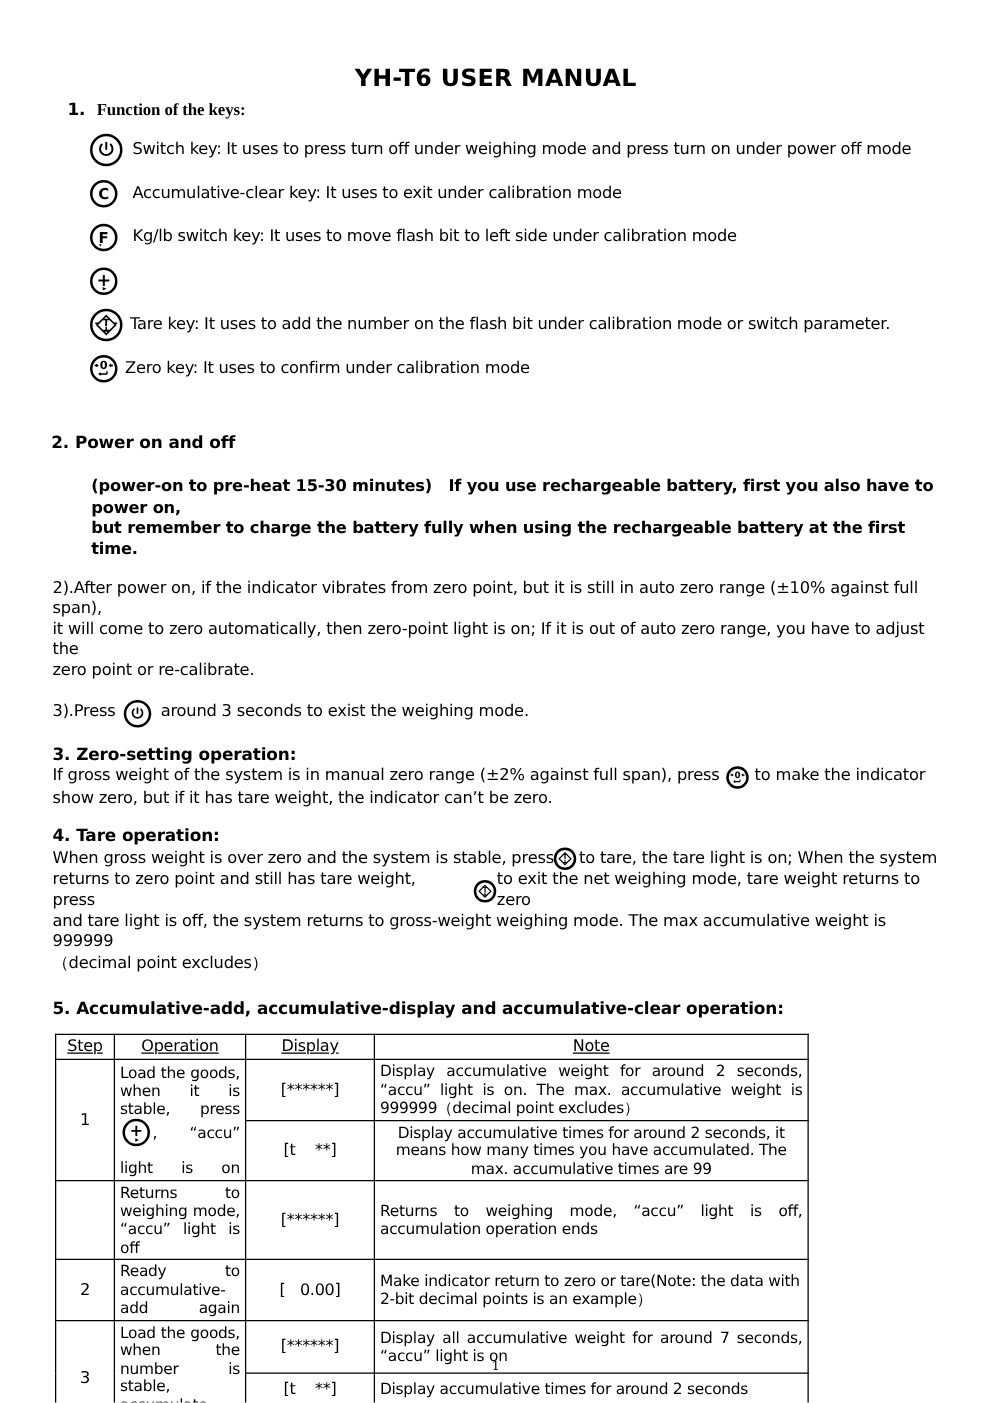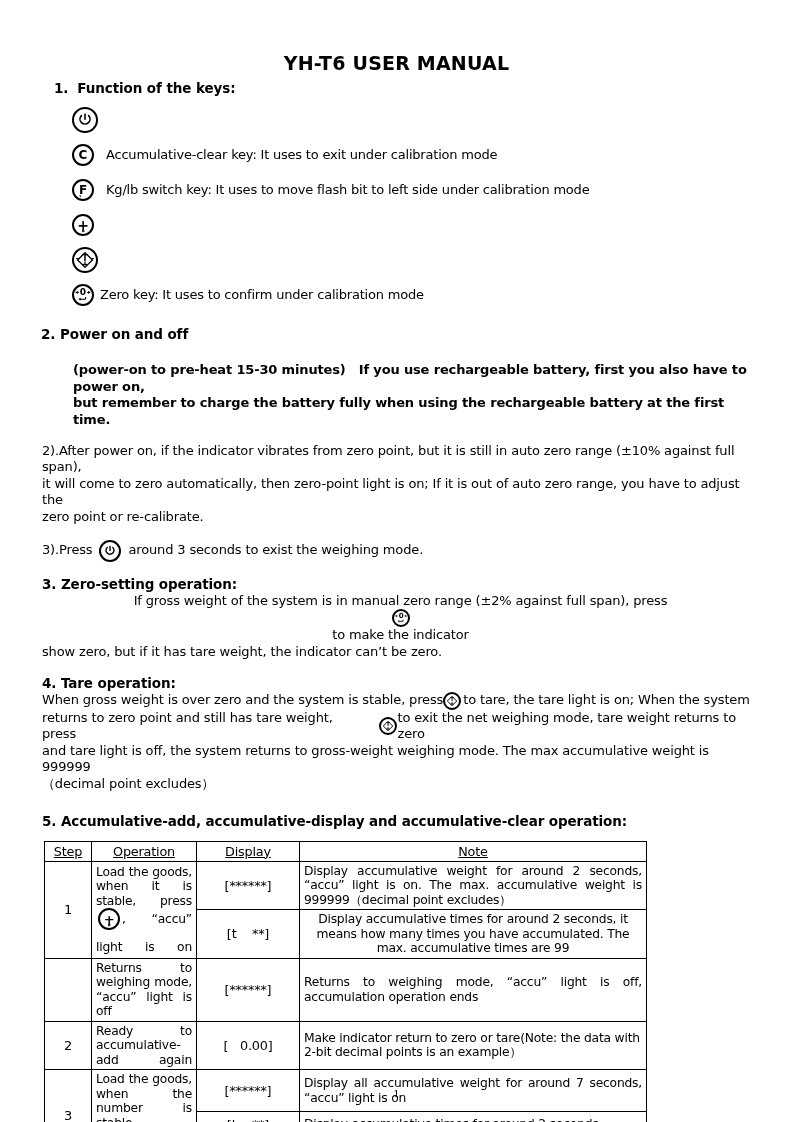--- a/index.html
+++ b/index.html
@@ -189,32 +189,33 @@
 <body>
 
 <div class="page">
 
   <div class="doc-title">YH-T6 USER MANUAL</div>
 
   <div class="content">
 
     <div class="numline" style="margin-top:6px;padding-left:12px;">
       <span class="sec-head">1.</span>
-      <span class="sec-head" style="margin-left:9px;">Function of the keys:</span>
+      <span class="sec-head" style="margin-left:9px;font-family:Liberation Serif, serif;">Function of the keys:</span>
     </div>
 
     <div class="keylist">
 
       <div class="keyrow">
         <span class="kicon kicon-26">
           <svg width="22" height="22" viewBox="0 0 22 22">
             <path d="M11 5.2 L11 10.2" stroke="#000" stroke-width="1.6" fill="none" stroke-linecap="round"></path>
             <path d="M7.4 6.6 A5 5 0 1 0 14.6 6.6" stroke="#000" stroke-width="1.6" fill="none" stroke-linecap="round"></path>
           </svg>
         </span>
+        <span class="keydesc">Switch key: It uses to press turn off under weighing mode and press turn on under power off mode</span>
       </div>
 
       <div class="keyrow">
         <span class="kicon kicon-22">
           <span class="glyph">C</span>
         </span>
         <span class="keydesc" style="margin-left:12px;">Accumulative-clear key: It uses to exit under calibration mode</span>
       </div>
 
       <div class="keyrow">
@@ -240,39 +241,40 @@
         <span class="kicon kicon-26">
           <svg width="22" height="22" viewBox="0 0 22 22">
             <path d="M11 3.6 L18.4 11 L11 18.4 L3.6 11 Z" stroke="#000" stroke-width="1.3" fill="none"></path>
             <text x="11" y="11.5" font-size="8" font-weight="bold" text-anchor="middle" font-family="DejaVu Sans, sans-serif" fill="#000">T</text>
             <path d="M11 12.4 L11 15.6" stroke="#000" stroke-width="1.2"></path>
             <path d="M8.6 15.6 L13.4 15.6" stroke="#000" stroke-width="1.5"></path>
             <path d="M4.6 9.6 L2.2 9.6" stroke="#000" stroke-width="1.2"></path>
             <path d="M19.8 9.6 L17.4 9.6" stroke="#000" stroke-width="1.2"></path>
           </svg>
         </span>
+        <span class="keydesc" style="margin-left:6px;">Tare key: It uses to add the number on the flash bit under calibration mode or switch parameter.</span>
       </div>
 
       <div class="keyrow">
         <span class="kicon kicon-22">
           <svg width="18" height="18" viewBox="0 0 18 18">
             <text x="9" y="9.4" font-size="9" font-weight="bold" text-anchor="middle" font-family="DejaVu Sans, sans-serif" fill="#000">0</text>
             <path d="M1.6 6.4 L4.0 6.4 M3.0 5.4 L4.2 6.4 L3.0 7.4" stroke="#000" stroke-width="1.1" fill="none"></path>
             <path d="M16.4 6.4 L14.0 6.4 M15.0 5.4 L13.8 6.4 L15.0 7.4" stroke="#000" stroke-width="1.1" fill="none"></path>
             <path d="M5.6 13.2 L11.6 13.2 M6.6 12.2 L5.4 13.2 L6.6 14.2" stroke="#000" stroke-width="1.1" fill="none"></path>
             <path d="M11.6 13.2 L11.6 11.0" stroke="#000" stroke-width="1.1" fill="none"></path>
           </svg>
         </span>
         <span class="keydesc" style="margin-left:6px;">Zero key: It uses to confirm under calibration mode</span>
       </div>
 
     </div>
 
     <div class="gap-m"></div>
-    <div class="sec-head" style="margin-left:-1px;">2. Power on and off</div>
+    <div class="sec-head" style="margin-left:-1px;margin-top:20px;">2. Power on and off</div>
 
     <div class="gap-l"></div>
 
     <div class="body-text bold">(power-on to pre-heat 15-30 minutes)&nbsp;&nbsp; If you use rechargeable battery, first you also have to power on,</div>
     <div class="body-text bold">but remember to charge the battery fully when using the rechargeable battery at the first time.</div>
 
     <div class="gap-m"></div>
 
     <div class="body-text">2).After power on, if the indicator vibrates from zero point, but it is still in auto zero range (±10% against full span),</div>
     <div class="body-text">it will come to zero automatically, then zero-point light is on; If it is out of auto zero range, you have to adjust the</div>
@@ -286,21 +288,21 @@
         <svg width="18" height="18" viewBox="0 0 18 18">
           <path d="M9 4.4 L9 8.4" stroke="#000" stroke-width="1.4" fill="none" stroke-linecap="round"></path>
           <path d="M6.2 5.4 A4 4 0 1 0 11.8 5.4" stroke="#000" stroke-width="1.4" fill="none" stroke-linecap="round"></path>
         </svg>
       </span>
       <span class="body-text">around 3 seconds to exist the weighing mode.</span>
     </div>
 
     <div class="gap-m"></div>
     <div class="sec-head">3. Zero-setting operation:</div>
-    <div class="numline" style="margin-top:1px;flex-direction:column;">
+    <div class="numline" style="margin-top:1px;">
       <span class="body-text">If gross weight of the system is in manual zero range (±2% against full span), press</span>
       <span class="kicon kicon-18 inline-icon" style="margin-left:5px;margin-right:5px;vertical-align:-4px;">
         <svg width="14" height="14" viewBox="0 0 18 18" style="transform:scale(0.78);transform-origin:0 0;width:18px;height:18px;">
           <text x="9" y="9.4" font-size="9" font-weight="bold" text-anchor="middle" font-family="DejaVu Sans, sans-serif" fill="#000">0</text>
           <path d="M1.6 6.4 L4.0 6.4 M3.0 5.4 L4.2 6.4 L3.0 7.4" stroke="#000" stroke-width="1.1" fill="none"></path>
           <path d="M16.4 6.4 L14.0 6.4 M15.0 5.4 L13.8 6.4 L15.0 7.4" stroke="#000" stroke-width="1.1" fill="none"></path>
           <path d="M5.6 13.2 L11.6 13.2 M6.6 12.2 L5.4 13.2 L6.6 14.2" stroke="#000" stroke-width="1.1" fill="none"></path>
           <path d="M11.6 13.2 L11.6 11.0" stroke="#000" stroke-width="1.1" fill="none"></path>
         </svg>
       </span>

